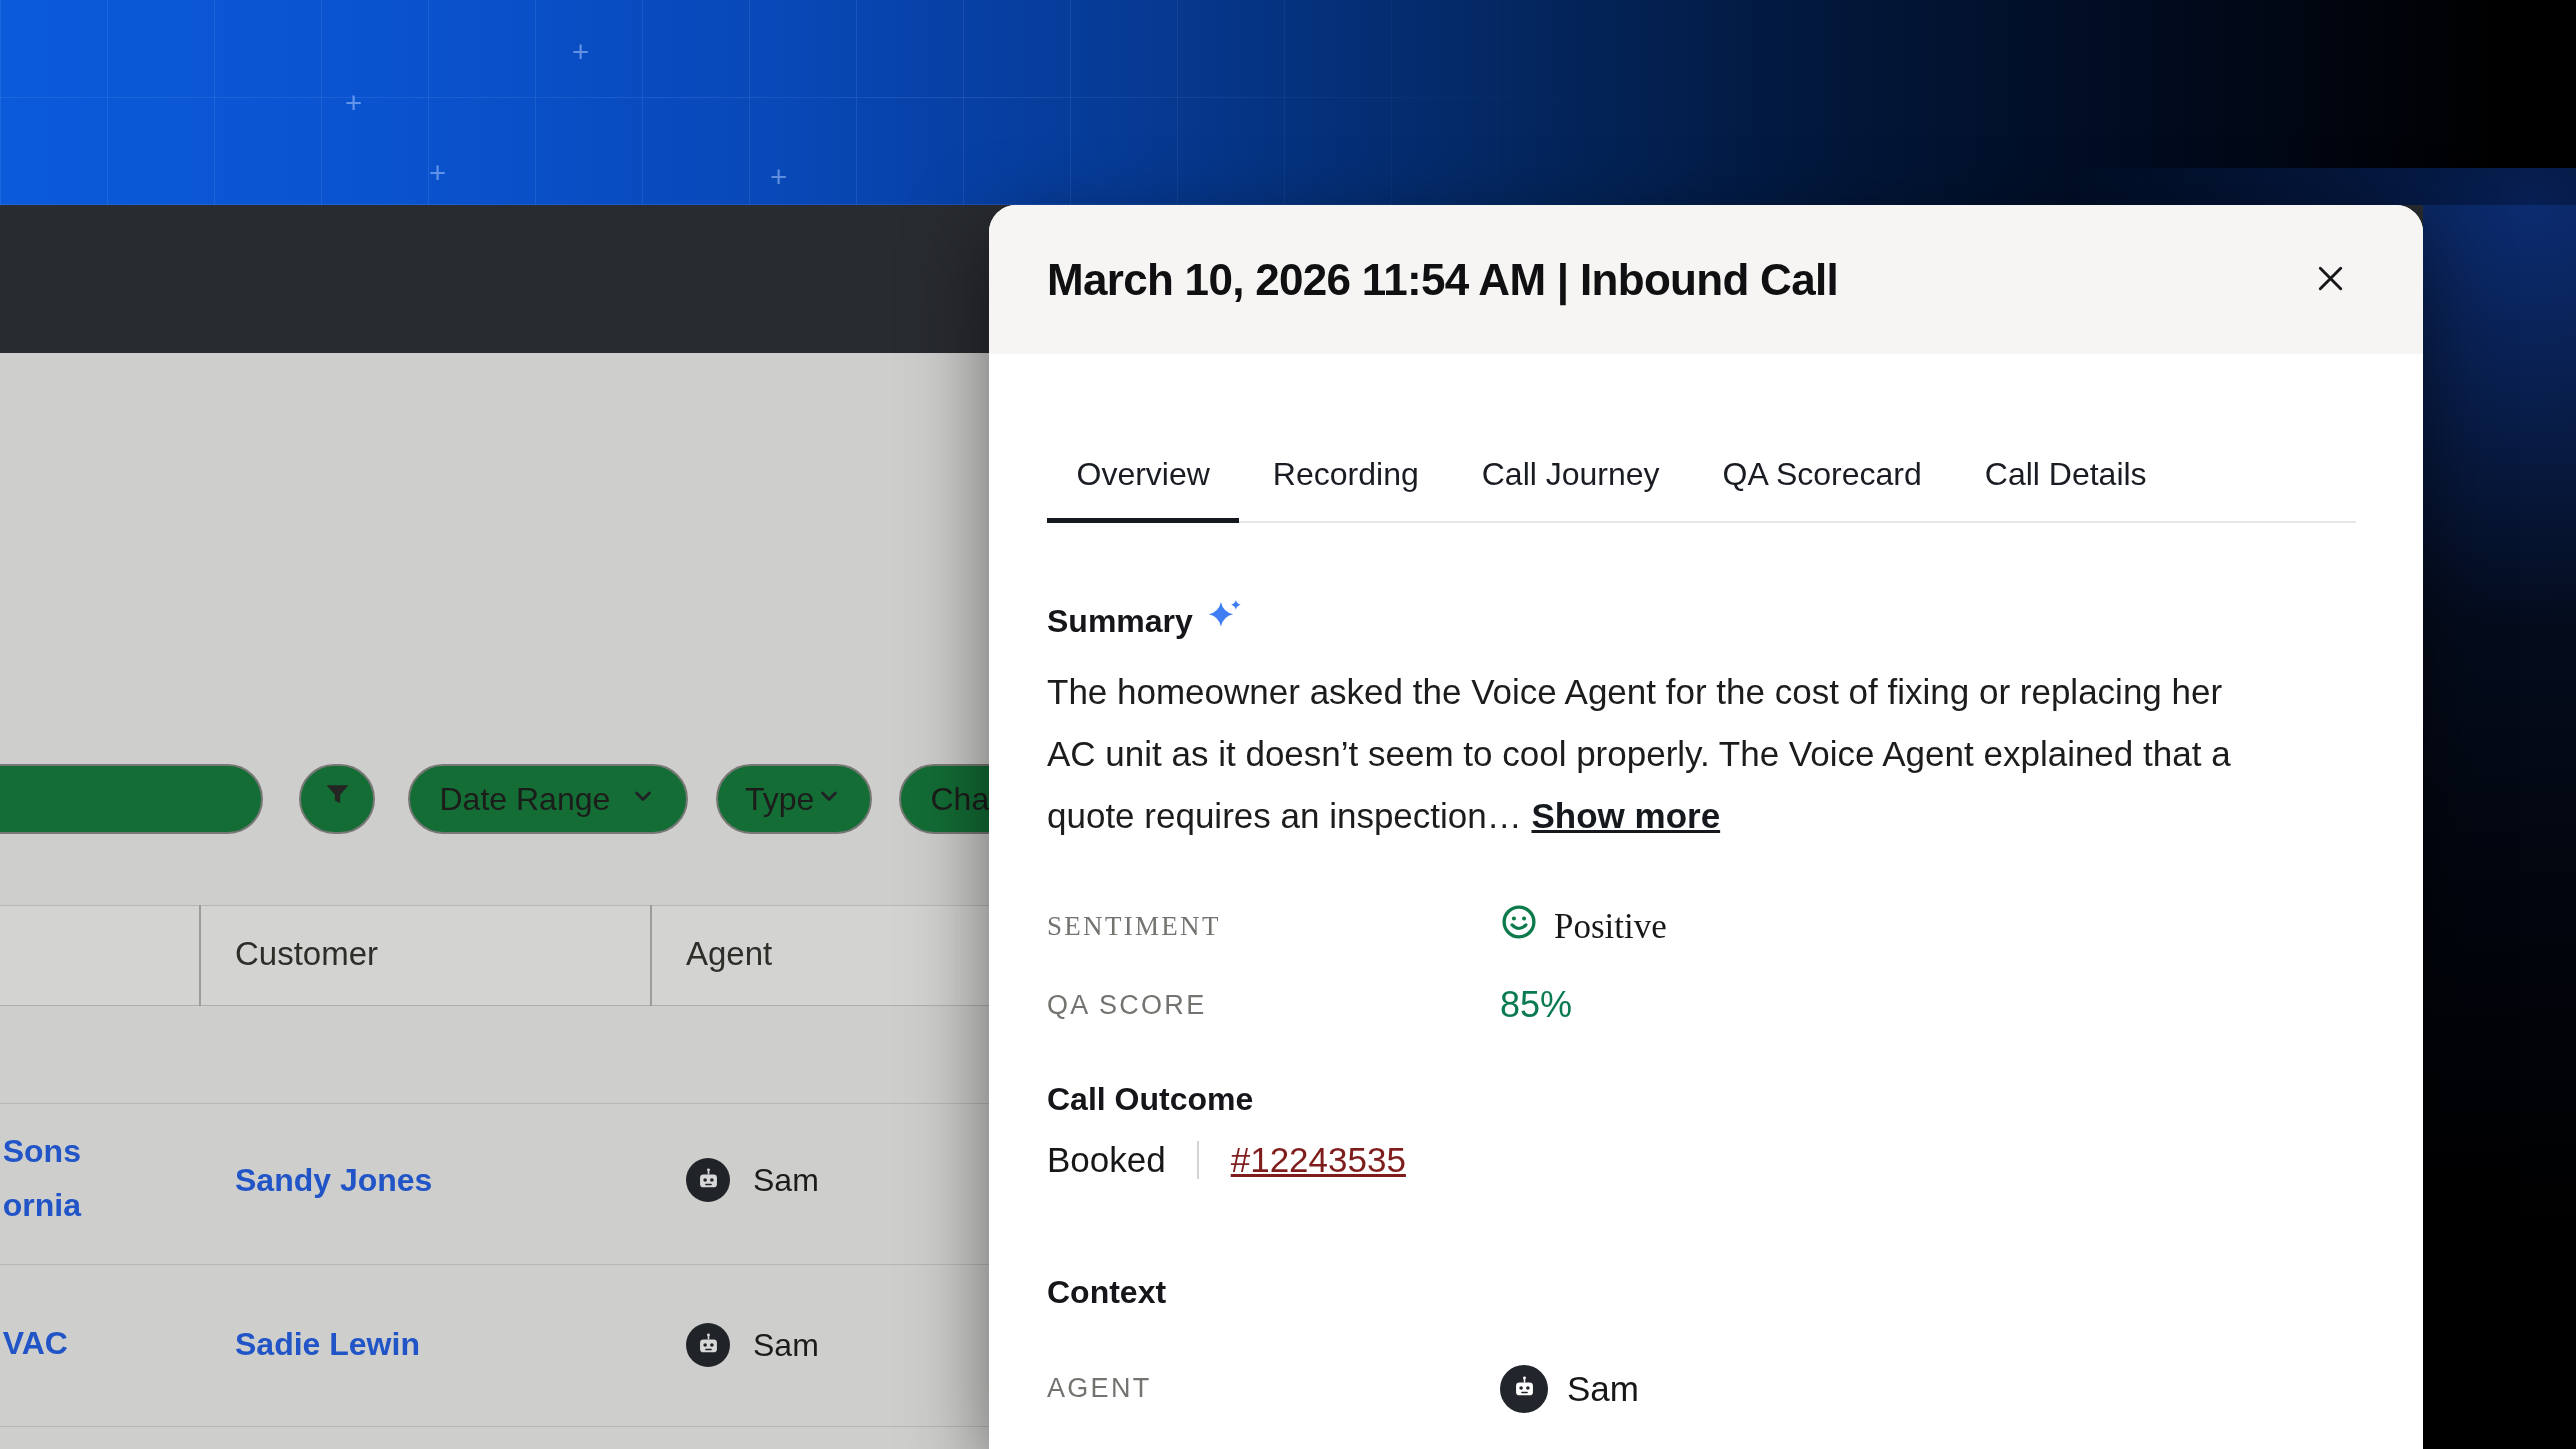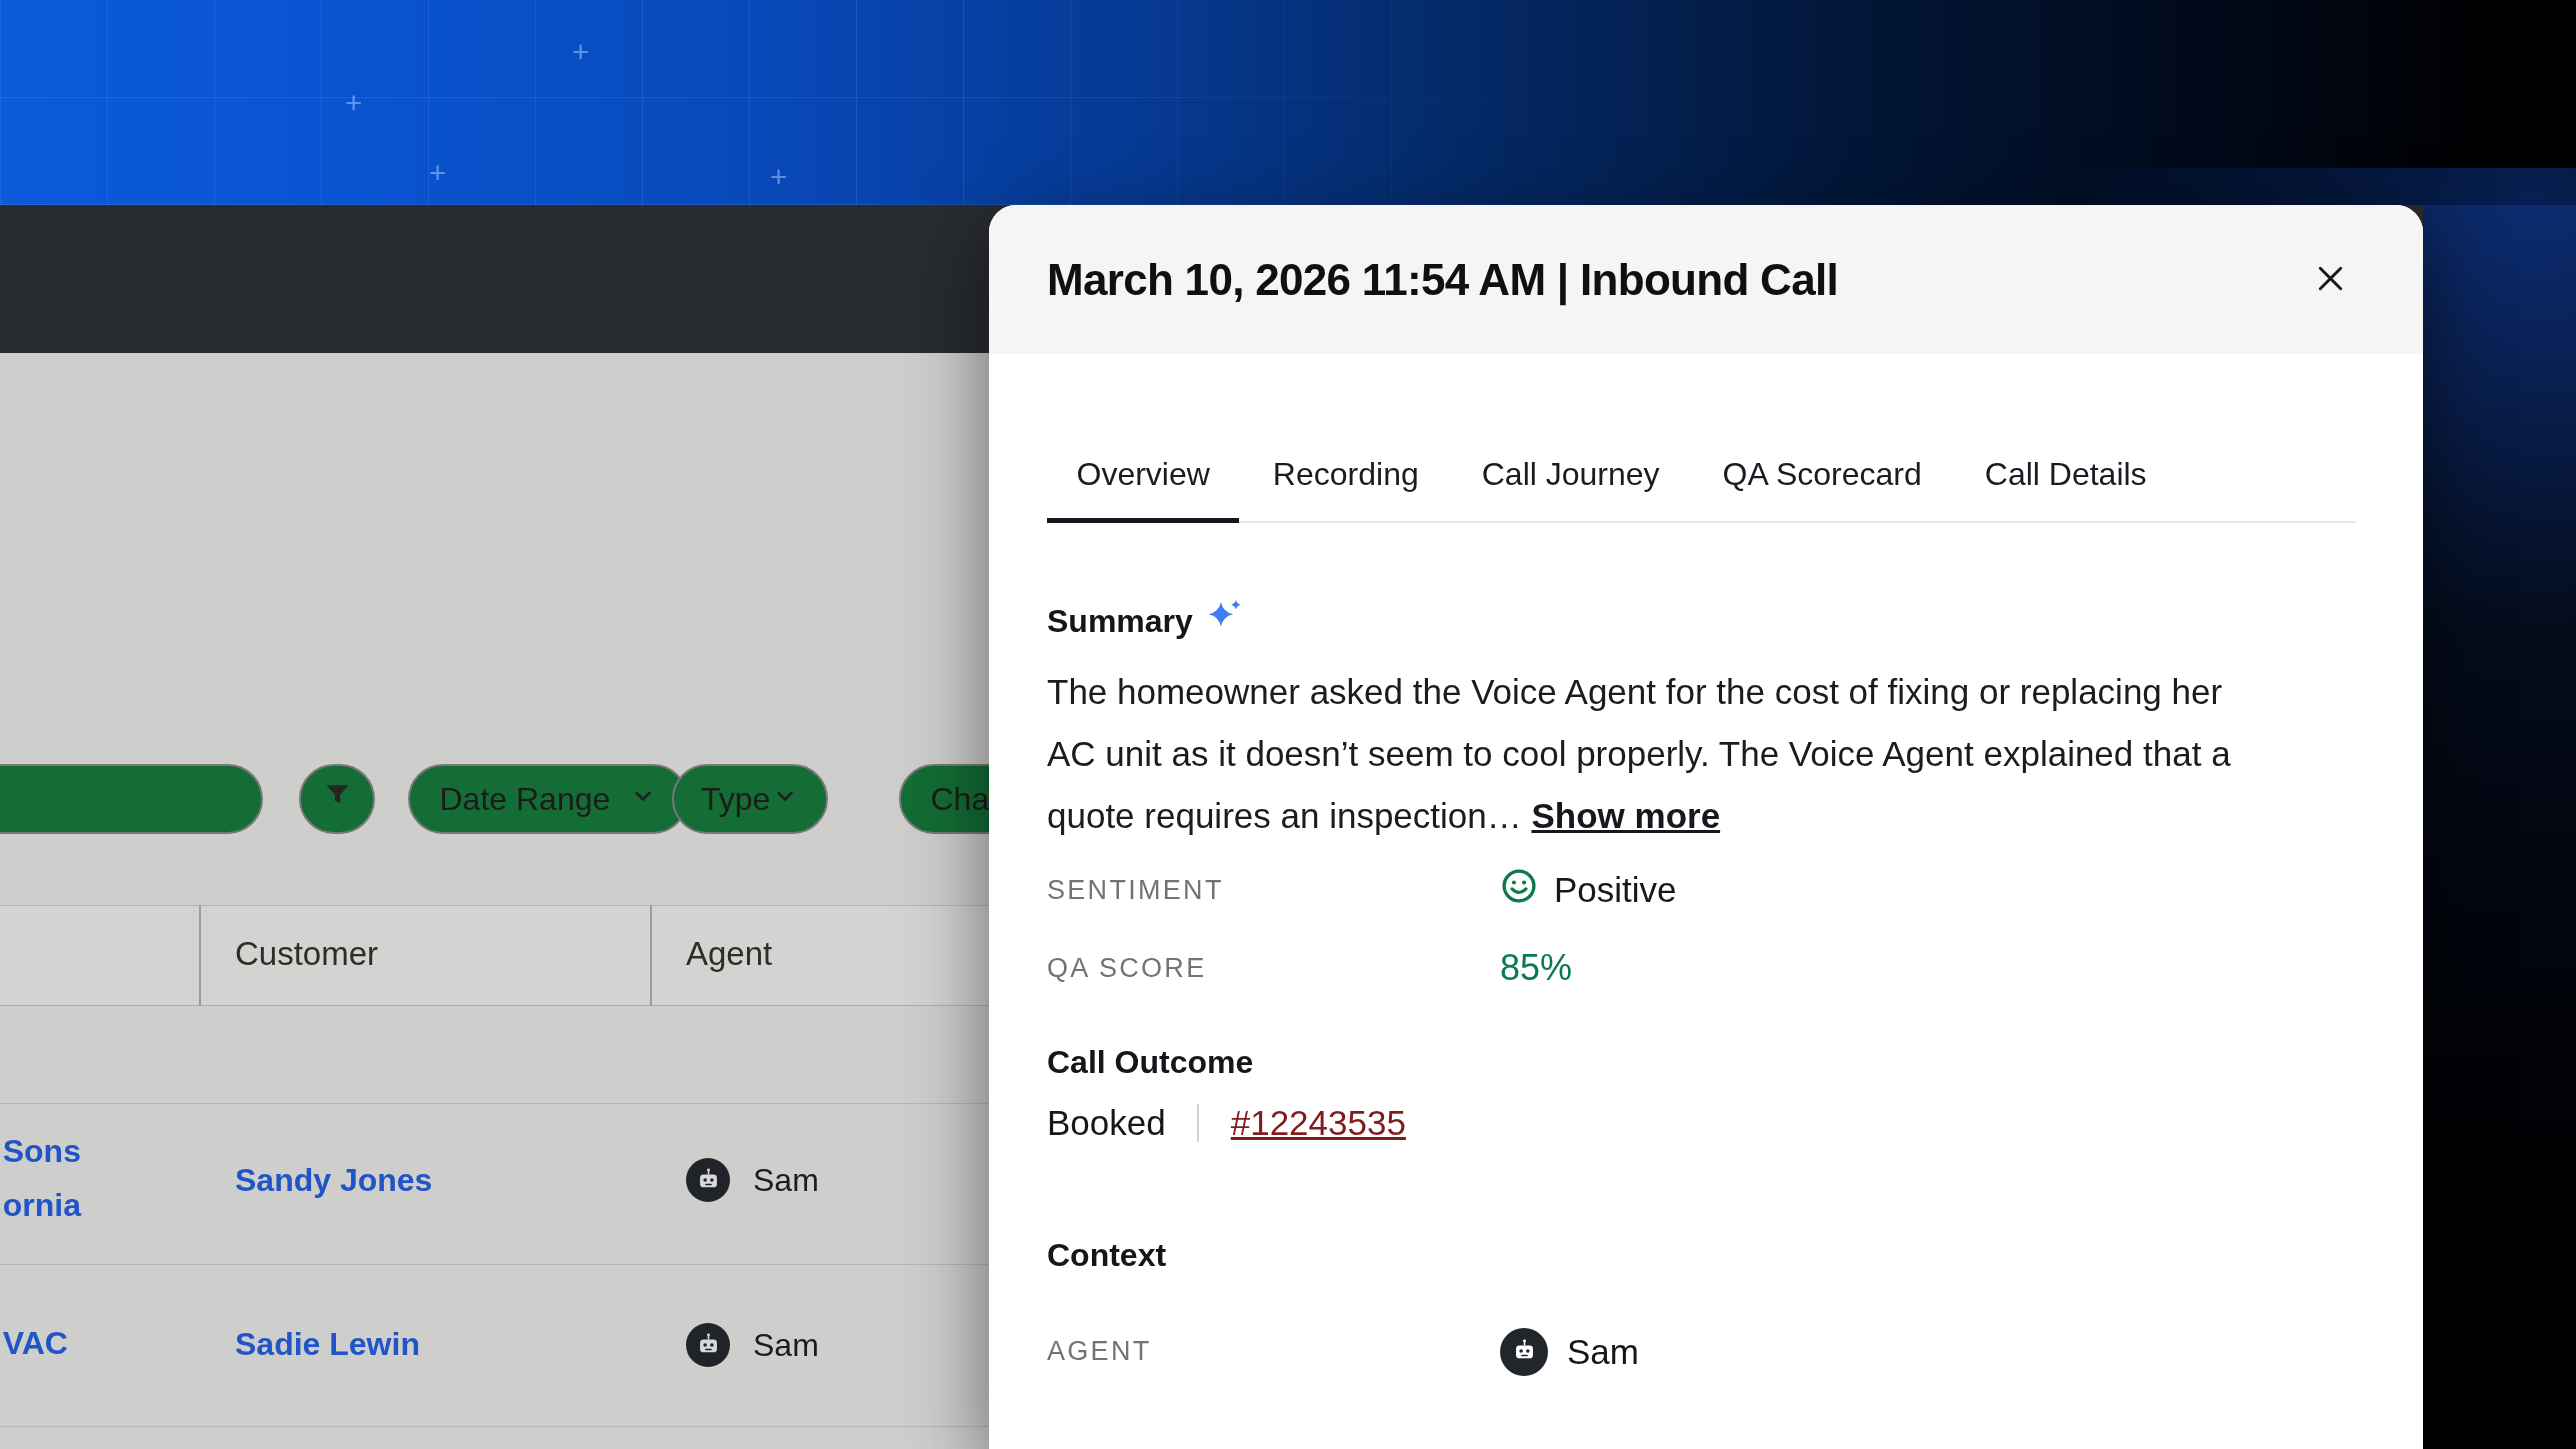--- a/index.html
+++ b/index.html
@@ -30,21 +30,21 @@
   
   .app{position:absolute;left:0;top:205px;width:2423px;bottom:0;background:#f4f4f2;z-index:2;}
   .app-topbar{position:absolute;left:0;top:0;width:100%;height:148px;background:#2e3136;}
   .pill{
     position:absolute;height:70px;border:2px solid #8d8d8b;border-radius:36px;background:#15803d;
     display:flex;align-items:center;font-size:32px;color:#1f1f1d;
   }
   #search-pill{left:-241px;top:559px;width:504px;}
   #filter-btn{left:299px;top:559px;width:76px;justify-content:center;}
   #pill-date{left:408px;top:559px;width:280px;padding:0 29.5px;justify-content:space-between;}
-  #pill-type{left:672px;top:559px;width:156px;padding:0 27px;justify-content:space-between;}
+  #pill-type{left:716px;top:559px;width:156px;padding:0 27px;justify-content:space-between;}
   #pill-channel{left:899px;top:559px;width:215px;padding:0 29.5px;justify-content:space-between;}
   .thead-band{position:absolute;left:0;top:700px;width:2423px;height:101px;background:#fafaf8;
     border-top:1.3px solid #d8d8d6;border-bottom:1.3px solid #cfcfcd;}
   .th{position:absolute;font-size:33px;font-weight:500;color:#35352f;}
   .vline{position:absolute;width:2px;background:#b8b8b6;top:700px;height:101px;}
   .hline{position:absolute;left:0;width:2423px;height:1.3px;background:#d8d8d6;}
   .link-cell{position:absolute;color:#2563eb;font-weight:700;font-size:32px;white-space:nowrap;}
   .agent-cell{position:absolute;display:flex;align-items:center;gap:23px;}
   .agent-cell .name{font-size:32px;color:#1f1f1d;}
   .bot-avatar{width:44px;height:44px;border-radius:50%;background:#24282e;display:flex;align-items:center;justify-content:center;flex:0 0 auto;}
@@ -65,21 +65,21 @@
   .tabs{display:flex;gap:4px;margin:0 67px 0 58px;padding-top:101px;border-bottom:2px solid #e7e7e5;}
   .tab{padding:0 29.5px 27px;font-size:32px;line-height:39px;color:#191c22;position:relative;cursor:pointer;white-space:nowrap;}
   .tab.active{font-weight:500;}
   .tab.active::after{content:"";position:absolute;left:0;right:0;bottom:-2px;height:5.4px;background:#15181e;}
   .panel-body{padding:0 67px 0 58px;}
   .section-heading{font-size:32px;font-weight:700;color:#15151a;display:flex;align-items:center;gap:13.4px;}
   #summary-heading{margin-top:75px;}
   .summary-text{margin-top:17.4px;max-width:1228px;font-size:35px;line-height:62px;color:#1c1c1e;}
   .show-more{color:#15181d;font-weight:600;text-decoration:underline;cursor:pointer;white-space:nowrap;}
   .metric{display:flex;align-items:center;}
-  #metric-sentiment{margin-top:20px;}
+  #metric-sentiment{margin-top:56px;font-family:Liberation Serif, serif;}
   #metric-qa{margin-top:34px;}
   .metric-label{width:453px;font-size:27px;letter-spacing:2.3px;color:#73736f;font-weight:500;flex:0 0 auto;}
   .metric-value{display:flex;align-items:center;gap:16px;font-size:35px;color:#17171a;}
   .qa-value{font-size:36px;font-weight:500;color:#0a7b50;}
   #outcome-heading{margin-top:55px;}
   .outcome-row{margin-top:21.5px;display:flex;align-items:center;font-size:35px;color:#17171a;gap:10px;}
   .outcome-divider{width:2px;height:38px;background:#d3d3d1;margin:0 21.5px;}
   .booking-link{color:#7f1d1d;text-decoration:underline;font-weight:500;cursor:pointer;}
   #context-heading{margin-top:94px;}
   .agent-row{margin-top:54px;display:flex;align-items:center;}

